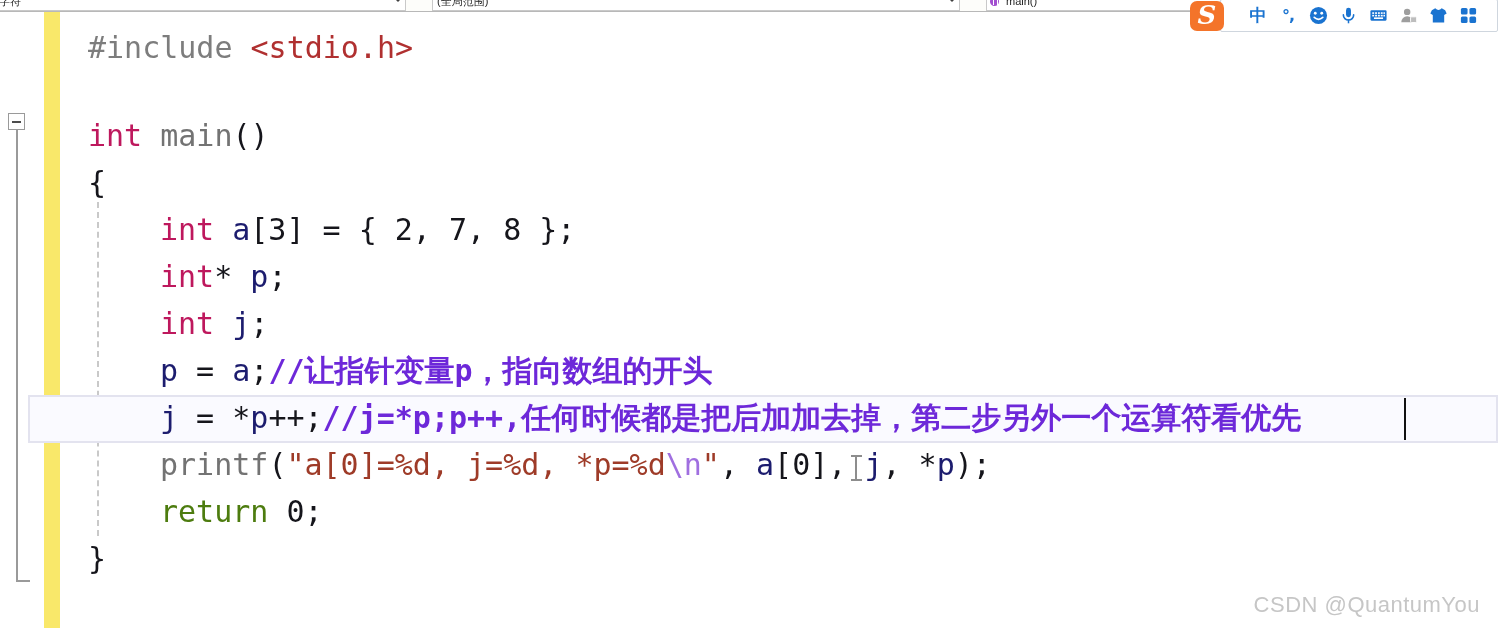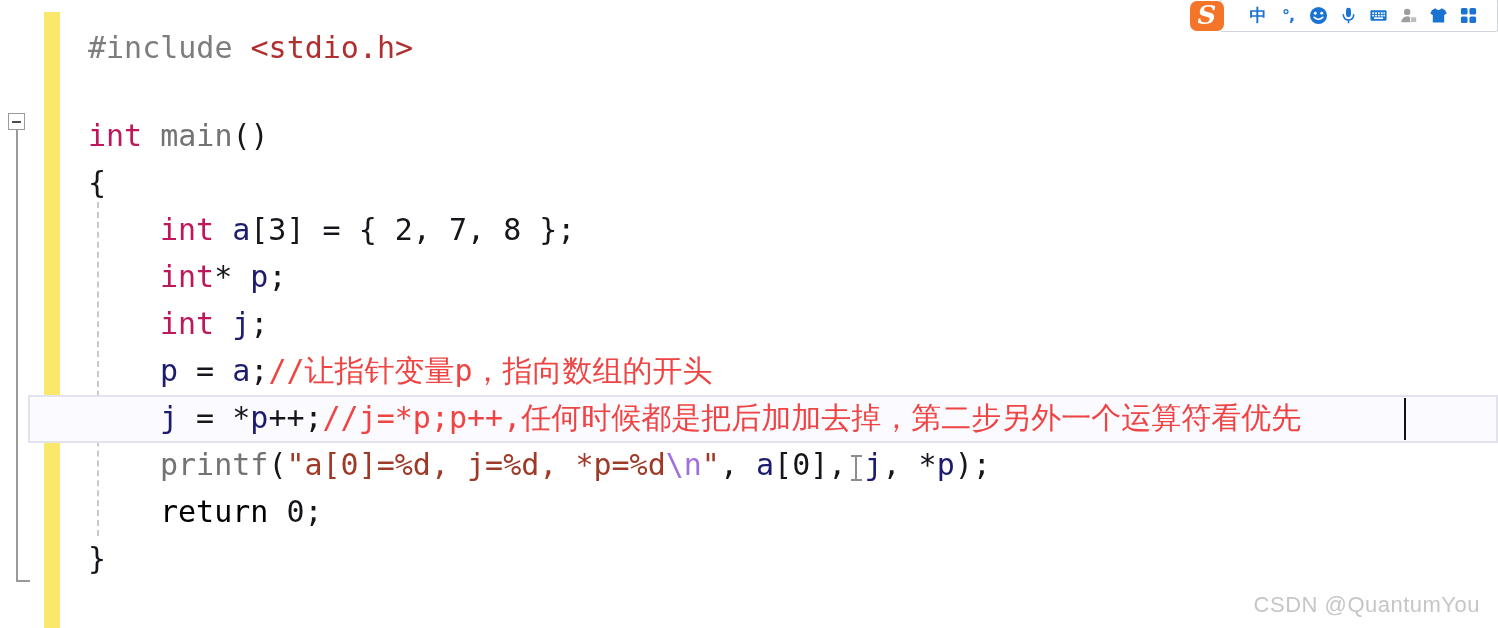--- a/index.html
+++ b/index.html
@@ -105,27 +105,27 @@
   .line {
     position: absolute;
     left: 0;
     height: 47px;
     line-height: 47px;
     white-space: pre;
   }
 
   
   .kw       { color: #be185d; }       
-  .kwctl    { color: #000000; }       
+  .kwctl    { color: #4d7c0f; }       
   .fn       { color: #737373; }       
   .pre      { color: #7d7d7d; }       
   .hdr      { color: #b03030; }       
   .str      { color: #9e3b28; }       
   .esc      { color: #a06fe0; }       
-  .cmt      { color: #ef4444; }       
+  .cmt      { color: #6d28d9; font-weight: bold; }       
   .plain    { color: #15151b; }
   .var      { color: #1c1c6e; }
 
   
   .fold-box {
     position: absolute;
     left: 8px; top: 101px;
     width: 17px; height: 17px;
     border: 1px solid #9a9a9a;
     background: #ffffff;
@@ -240,20 +240,34 @@
     color: #c6c6c6;
     letter-spacing: 0.5px;
     white-space: nowrap;
   }
 </style>
 </head>
 <body>
 
 <div id="root">
 
+  <div class="navbar">
+    <div class="nav-combo c1">
+      <span class="lbl">字符</span>
+      <span class="arrow"></span>
+    </div>
+    <div class="nav-combo c2">
+      <span class="lbl">(全局范围)</span>
+      <span class="arrow"></span>
+    </div>
+    <div class="nav-combo c3">
+      <span class="method-icon"></span>
+      <span class="lbl">main()</span>
+    </div>
+  </div>
 
   <div class="editor">
 
     <div class="change-bar"></div>
 
     <div class="fold-box"></div>
     <div class="fold-line"></div>
     <div class="fold-foot"></div>
     <div class="indent-guide"></div>
 

